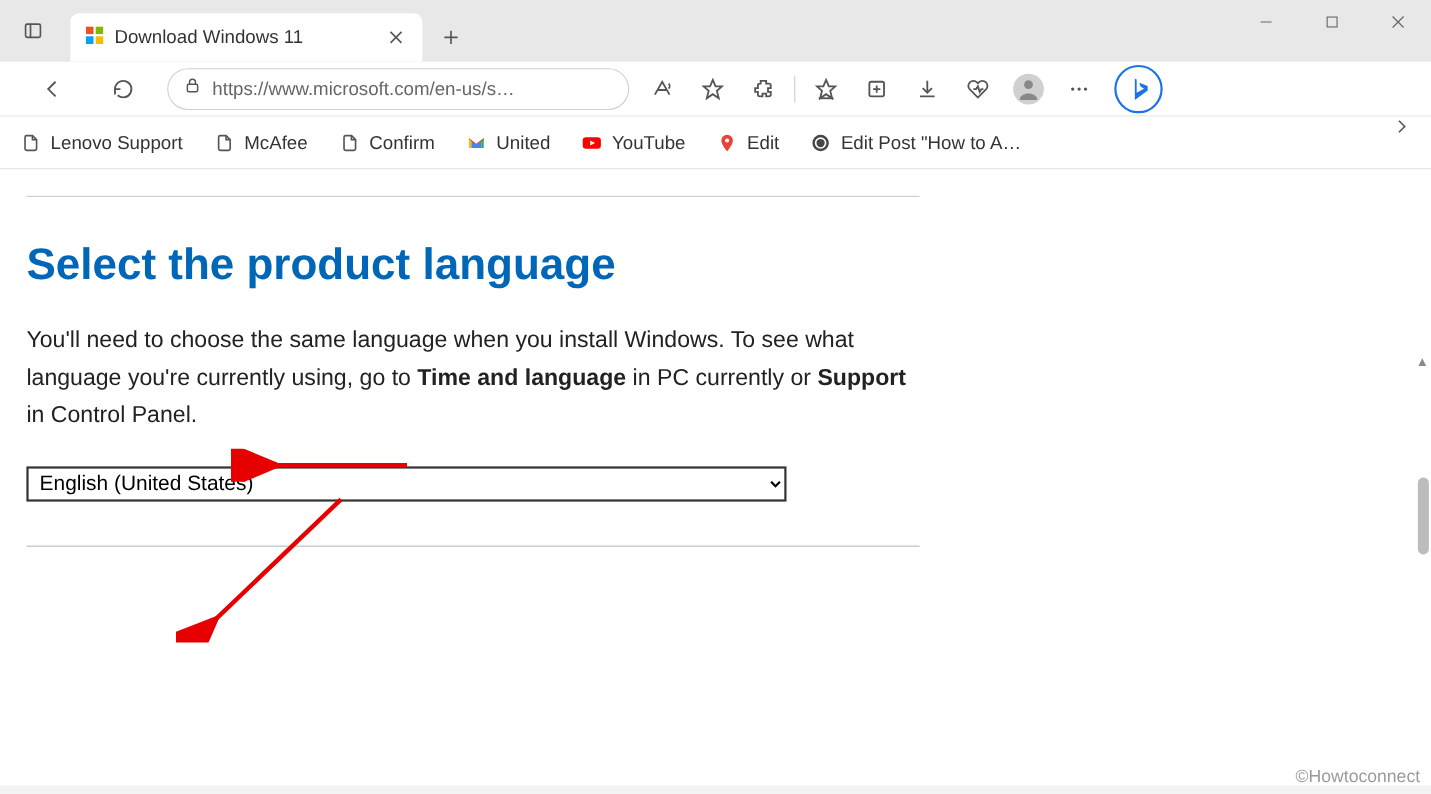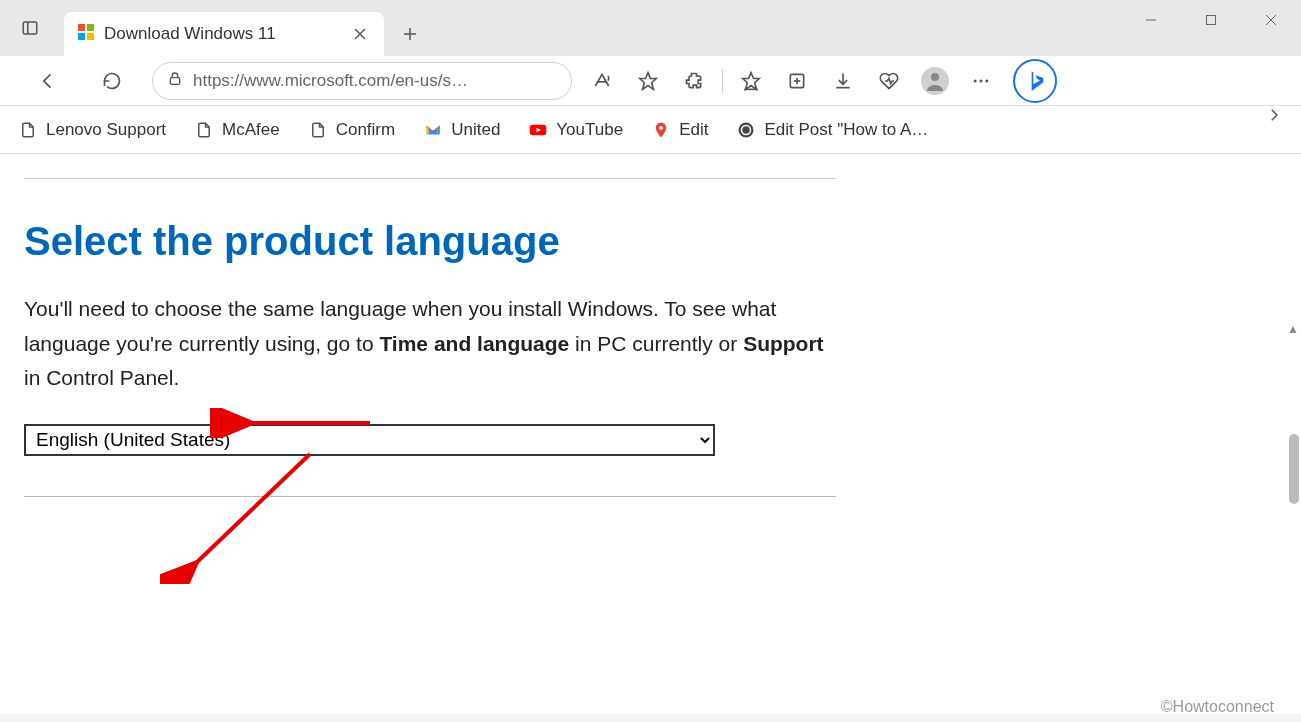--- a/index.html
+++ b/index.html
@@ -159,21 +159,21 @@
     background:#0067b8;color:#fff;border:none;
     font-size:22px;font-weight:400;
     text-decoration:underline;
     cursor:pointer;
   }
   .content-rule2{border:none;border-top:1px solid #bbb;margin-top:40px;}
   
   .annot{position:absolute;pointer-events:none;}
   
   .watermark{
-    position:absolute;bottom:6px;right:27px;
+    position:absolute;bottom:6px;right:10px;
     font-size:16px;color:#9a9a9a;
   }
   
   .vscroll {
     position:absolute;right:2px;top:280px;width:10px;height:70px;
     background:#bcbcbc;border-radius:5px;
   }
   .scroll-arrow {
     position:absolute;right:2px;top:168px;color:#888;font-size:12px;
   }

